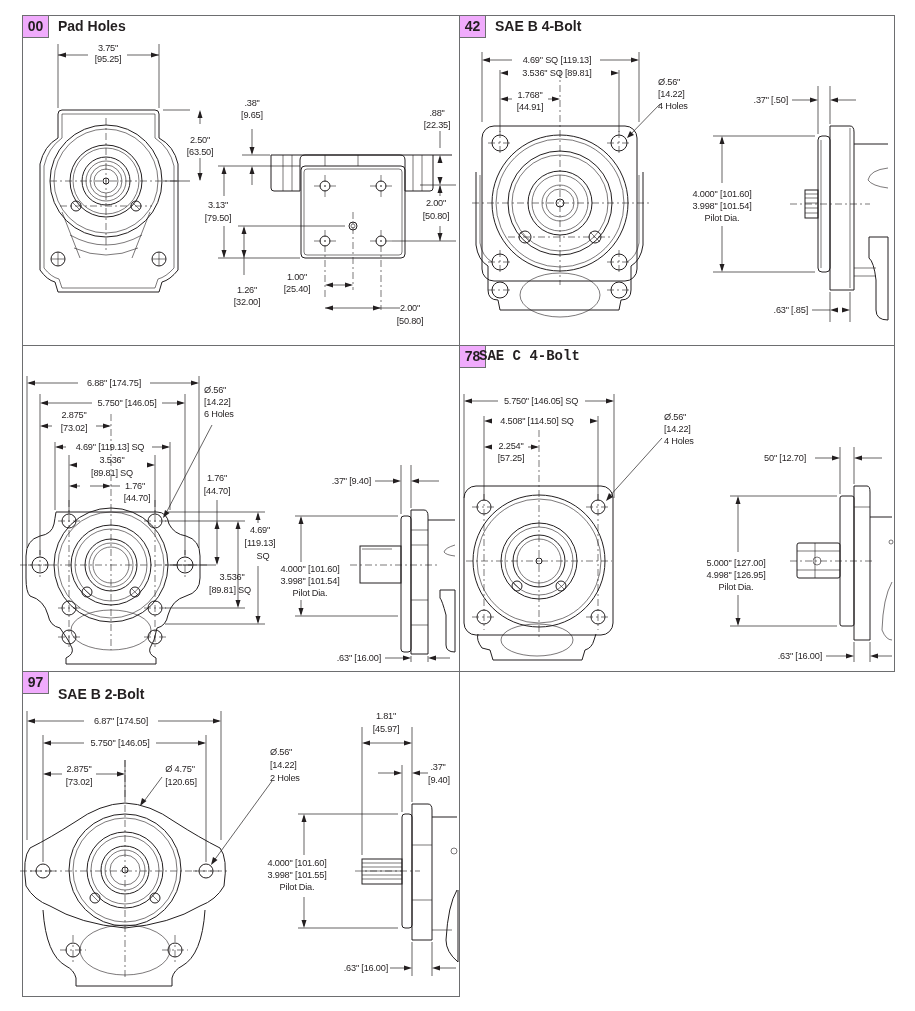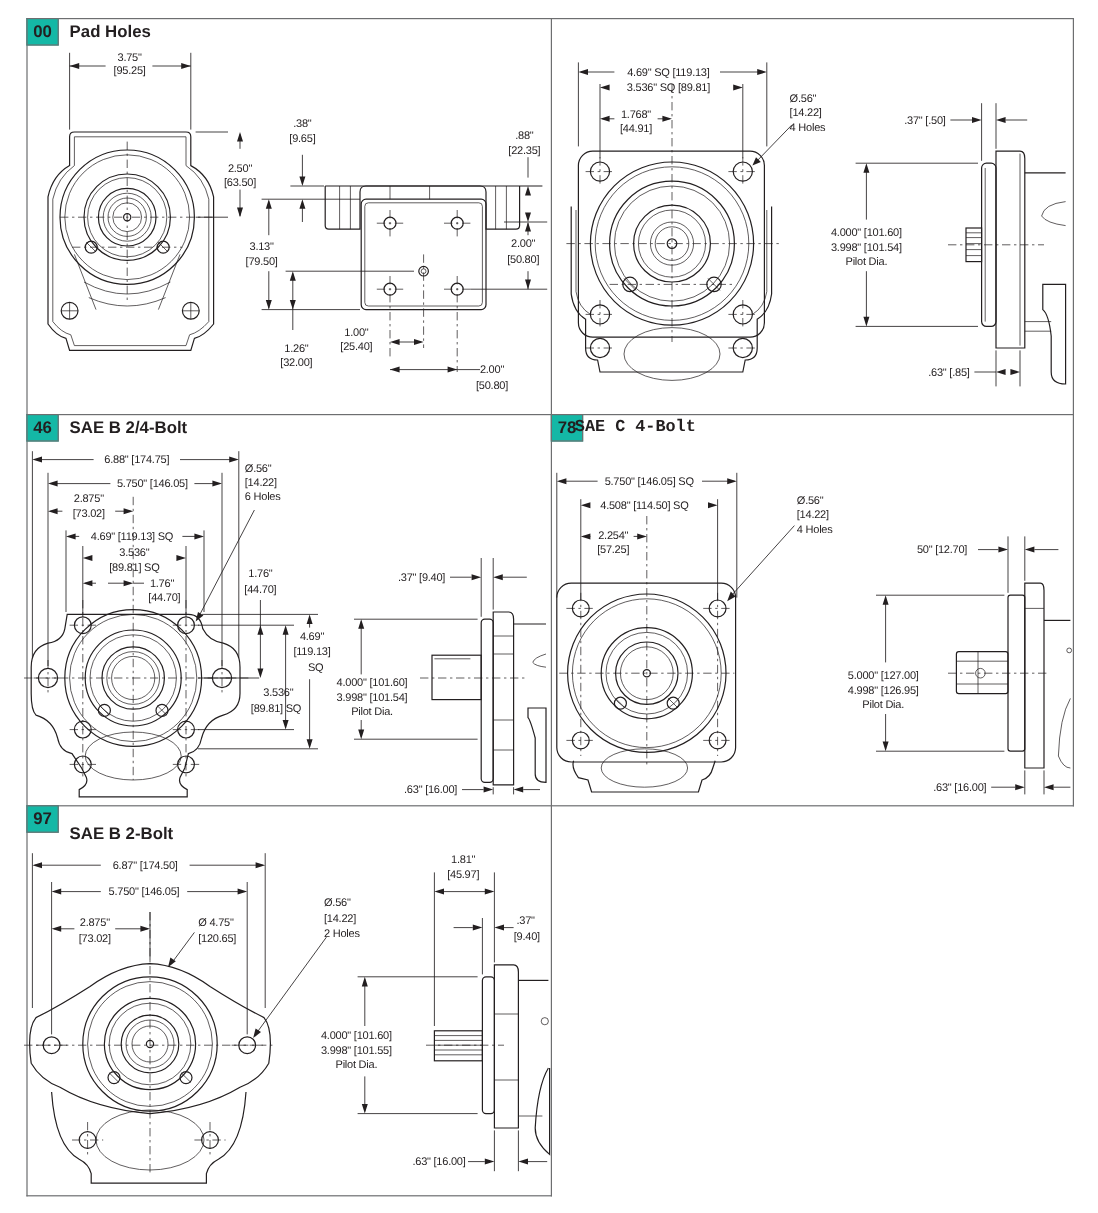--- a/index.html
+++ b/index.html
@@ -1,20 +1,20 @@
 <!DOCTYPE html>
 <html><head>
 <meta charset="utf-8">
 <style>
   html,body{margin:0;padding:0;background:#ffffff;}
   body{width:915px;height:1011px;position:relative;overflow:hidden;font-family:"Liberation Sans",sans-serif;color:#231f20;}
   .sheet{position:absolute;left:0;top:0;width:915px;height:1011px;}
   .panel{position:absolute;box-sizing:border-box;}
   .frame-line{position:absolute;background:#6d6e70;}
-  .code-box{position:absolute;box-sizing:border-box;border:1.4px solid #6d6e70;background:#14b8a6;font-weight:bold;font-size:14px;line-height:21px;text-align:center;width:27px;height:23px;}
+  .code-box{position:absolute;box-sizing:border-box;border:1.4px solid #6d6e70;background:#f0abfc;font-weight:bold;font-size:14px;line-height:21px;text-align:center;width:27px;height:23px;}
   .panel-title{position:absolute;font-weight:bold;font-size:14px;line-height:23px;white-space:nowrap;}
   svg{position:absolute;left:0;top:0;overflow:visible;}
   svg text{font-family:"Liberation Sans",sans-serif;font-size:9.2px;fill:#231f20;letter-spacing:-0.2px;}
   .ln{stroke:#231f20;stroke-width:1;fill:none;}
   .th{stroke:#231f20;stroke-width:0.6;fill:none;}
   .cl{stroke:#231f20;stroke-width:0.6;fill:none;stroke-dasharray:7 3 2 3;}
   .dim{stroke:#231f20;stroke-width:0.7;fill:none;}
   .ar{fill:#231f20;stroke:none;}
 </style>
 </head>
@@ -145,20 +145,24 @@
     <text x="436" y="206" text-anchor="middle">2.00"</text>
     <text x="436" y="219" text-anchor="middle">[50.80]</text>
     <text x="247" y="293" text-anchor="middle">1.26"</text>
     <text x="247" y="305" text-anchor="middle">[32.00]</text>
     <text x="297" y="280" text-anchor="middle">1.00"</text>
     <text x="297" y="292" text-anchor="middle">[25.40]</text>
     <text x="410" y="311" text-anchor="middle">2.00"</text>
     <text x="410" y="324" text-anchor="middle">[50.80]</text>
   </svg>
 
+  <div class="panel" style="left:459px;top:15px;width:436px;height:331px;">
+    <div class="code-box" style="left:0;top:0;">42</div>
+    <div class="panel-title" style="left:36px;top:0;">SAE B 4-Bolt</div>
+  </div>
   <svg width="915" height="1011">
     <g>
       <path class="ln" d="M476,172 L476,245 Q478,260 488,266 L488,290 Q488,300 498,300 L500,310 L619,310 L621,300 Q631,300 631,290 L631,266 Q641,260 643,245 L643,172"></path>
       <path class="th" d="M480,175 L480,243 Q482,256 492,262 M639,175 L639,243 Q637,256 627,262"></path>
       <ellipse class="th" cx="560" cy="295" rx="40" ry="22"></ellipse>
       <rect class="ln" x="482" y="126" width="155" height="155" rx="12"></rect>
       <circle class="ln" cx="560" cy="203" r="68"></circle>
       <circle class="th" cx="560" cy="203" r="64"></circle>
       <circle class="ln" cx="560" cy="203" r="52"></circle>
       <circle class="th" cx="560" cy="203" r="48"></circle>
@@ -252,24 +256,20 @@
       <line class="dim" x1="812" y1="310" x2="830" y2="310"></line>
       <path class="ar" d="M830,310 l8,-2.5 v5 z M850,310 l-8,-2.5 v5 z"></path>
     </g>
     <text x="788" y="103" text-anchor="end">.37" [.50]</text>
     <text x="722" y="197" text-anchor="middle">4.000" [101.60]</text>
     <text x="722" y="209" text-anchor="middle">3.998" [101.54]</text>
     <text x="722" y="221" text-anchor="middle">Pilot Dia.</text>
     <text x="808" y="313" text-anchor="end">.63" [.85]</text>
   </svg>
 
-  <div class="panel" style="left:22px;top:345px;width:438px;height:327px;">
-    <div class="code-box" style="left:0;top:0;">46</div>
-    <div class="panel-title" style="left:36px;top:0;">SAE B 2/4-Bolt</div>
-  </div>
   <svg width="915" height="1011">
     <g>
       <path class="ln" d="M56,512 L157,512 Q167,512 169,524 Q174,534 186,536 Q200,540 200,556 L200,578 Q200,592 186,596 Q172,600 168,615 Q166,626 157,628 L154,640 L150,648 Q148,654 156,658 L156,664 L66,664 L66,658 Q74,654 72,648 L68,640 L60,628 Q50,626 48,615 Q44,600 30,596 Q26,592 26,578 L26,556 Q26,540 40,536 Q52,534 54,524 Q56,512 56,512 Z"></path>
       <ellipse class="th" cx="111" cy="630" rx="40" ry="20"></ellipse>
       <circle class="ln" cx="111" cy="565" r="57"></circle>
       <circle class="th" cx="111" cy="565" r="53"></circle>
       <circle class="ln" cx="111" cy="565" r="40"></circle>
       <circle class="th" cx="111" cy="565" r="36"></circle>
       <circle class="ln" cx="111" cy="565" r="26"></circle>
       <circle class="th" cx="111" cy="565" r="22"></circle>

